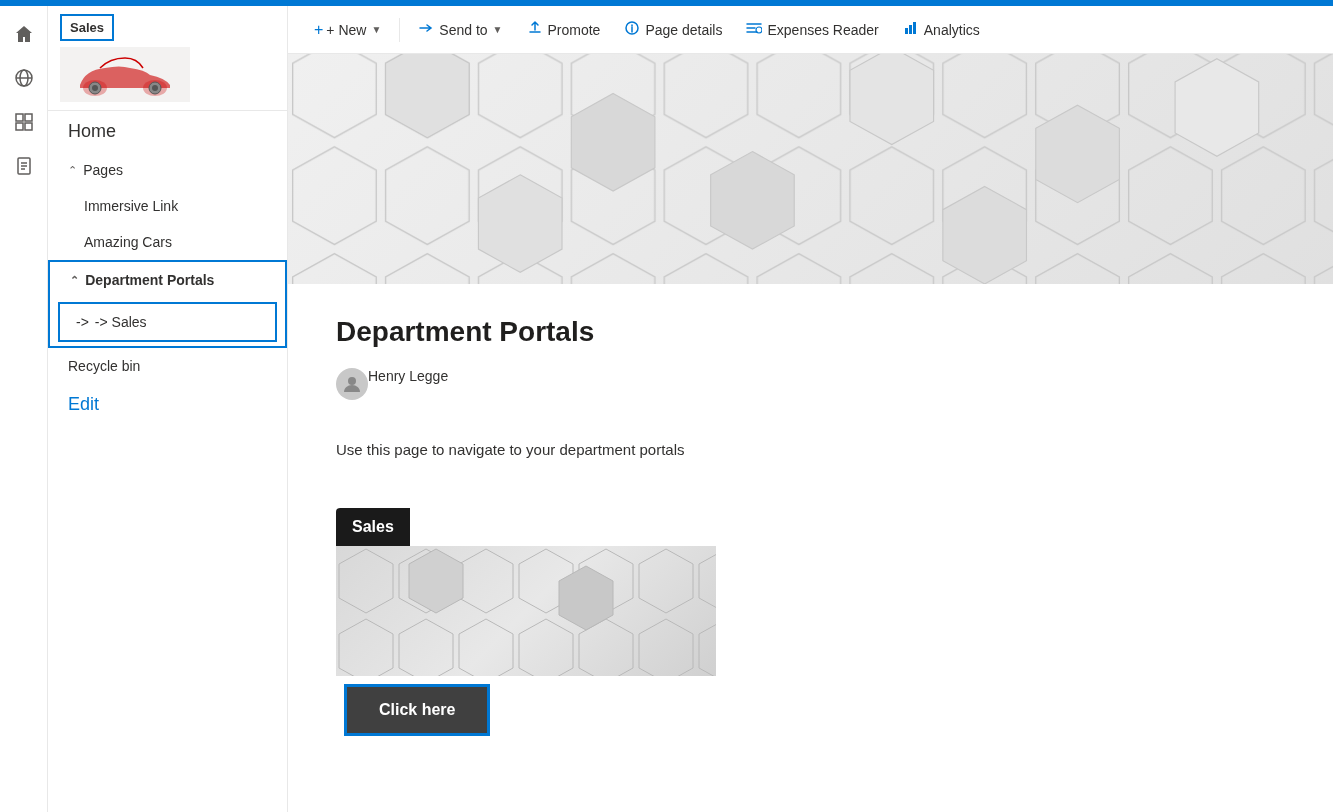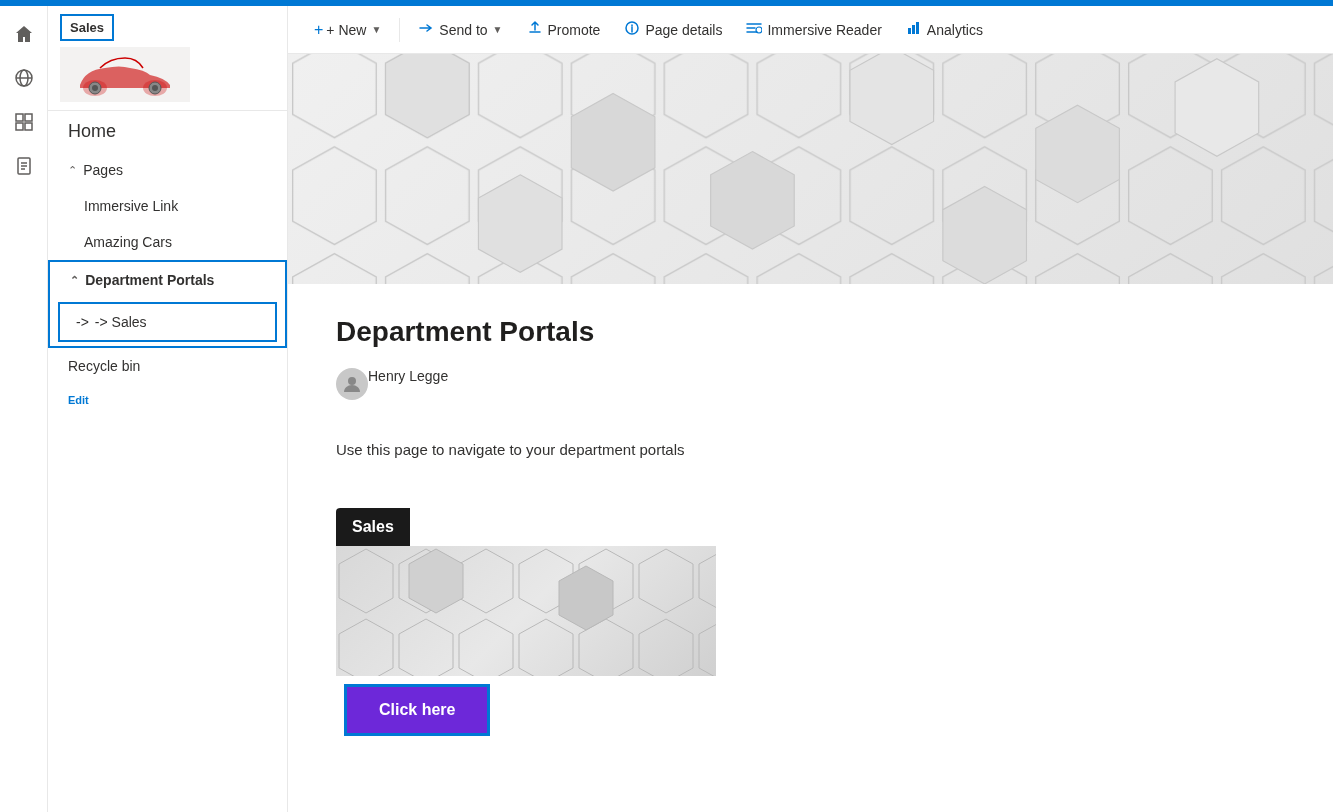--- a/index.html
+++ b/index.html
@@ -138,24 +138,24 @@
 
     .nav-recycle {
       padding: 10px 20px;
       font-size: 14px;
       color: #323130;
       cursor: pointer;
     }
 
     .nav-edit {
       padding: 10px 20px;
-      font-size: 11px;
+      font-size: 18px;
       color: #0078d4;
       cursor: pointer;
-      font-weight: 700;
+      font-weight: 400;
     }
 
     
     .main-content {
       flex: 1;
       display: flex;
       flex-direction: column;
       overflow: hidden;
     }
 
@@ -279,21 +279,21 @@
       align-items: center;
       justify-content: center;
       position: relative;
     }
     .sales-card-btn-wrapper {
       border: 3px solid #0078d4;
       display: inline-block;
       margin: 8px 0 0 8px;
     }
     .sales-card-btn {
-      background: #6d28d9;
+      background: #404040;
       color: #fff;
       font-size: 16px;
       font-weight: 600;
       padding: 14px 32px;
       cursor: pointer;
       display: block;
       text-align: center;
       border: none;
     }
 
@@ -423,21 +423,21 @@
         </span>
         <span>Page details</span>
       </div>
       <div class="toolbar-btn">
         <span class="tb-icon">
           <svg width="16" height="16" viewBox="0 0 16 16" fill="none">
             <path d="M1 4h14M1 8h8M1 12h10" stroke="#0078d4" stroke-width="1.5" stroke-linecap="round"></path>
             <circle cx="13" cy="10" r="3" stroke="#0078d4" stroke-width="1.2" fill="none"></circle>
           </svg>
         </span>
-        <span>Immersive Reader</span>
+        <span>Expenses Reader</span>
       </div>
       <div class="toolbar-btn">
         <span class="tb-icon">
           <svg width="16" height="16" viewBox="0 0 16 16" fill="none">
             <rect x="2" y="8" width="3" height="6" fill="#0078d4"></rect>
             <rect x="6" y="5" width="3" height="9" fill="#0078d4"></rect>
             <rect x="10" y="2" width="3" height="12" fill="#0078d4"></rect>
           </svg>
         </span>
         <span>Analytics</span>

